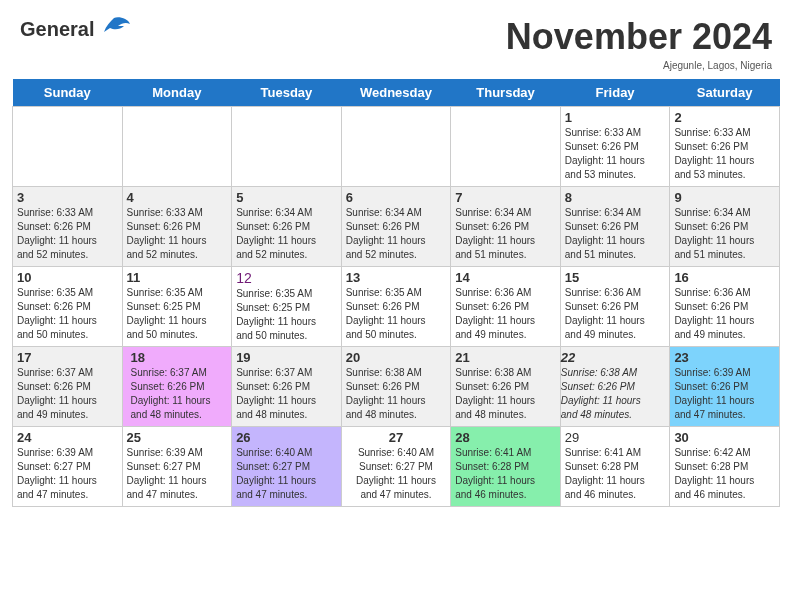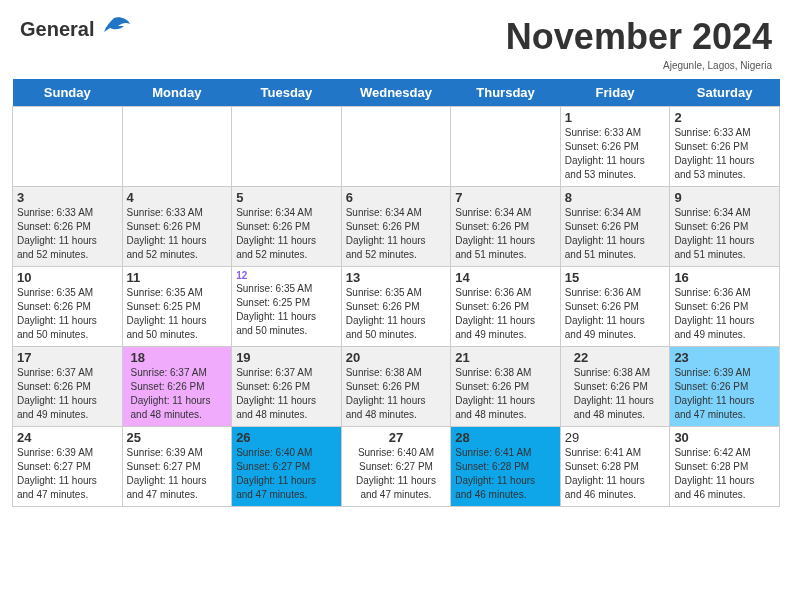--- a/index.html
+++ b/index.html
@@ -141,21 +141,21 @@
 and 50 minutes.</div>
         </td>
         <td style="background: rgb(255, 255, 255); height: 80px; vertical-align: top; padding: 3px 4px; border: 1px solid rgb(204, 204, 204); width: calc(14.2857%);">
           <div class="day-num" style="font-size: 13px; font-weight: bold; color: rgb(51, 51, 51);">11</div>
           <div class="day-info" style="font-size: 10px; color: rgb(51, 51, 51); line-height: 1.4; margin-top: 1px; white-space: pre-line;">Sunrise: 6:35 AM
 Sunset: 6:25 PM
 Daylight: 11 hours
 and 50 minutes.</div>
         </td>
         <td style="background: rgb(255, 255, 255); height: 80px; vertical-align: top; padding: 3px 4px; border: 1px solid rgb(204, 204, 204); width: calc(14.2857%);">
-          <div class="day-num" style="font-size: 10px; font-weight: bold; color: #8b5cf6;">12</div>
+          <div class="day-num" style="font-size: 14px; font-weight: normal; color: #701a75;">12</div>
           <div class="day-info" style="font-size: 10px; color: rgb(51, 51, 51); line-height: 1.4; margin-top: 1px; white-space: pre-line;">Sunrise: 6:35 AM
 Sunset: 6:25 PM
 Daylight: 11 hours
 and 50 minutes.</div>
         </td>
         <td style="background: rgb(255, 255, 255); height: 80px; vertical-align: top; padding: 3px 4px; border: 1px solid rgb(204, 204, 204); width: calc(14.2857%);">
           <div class="day-num" style="font-size: 13px; font-weight: bold; color: rgb(51, 51, 51);">13</div>
           <div class="day-info" style="font-size: 10px; color: rgb(51, 51, 51); line-height: 1.4; margin-top: 1px; white-space: pre-line;">Sunrise: 6:35 AM
 Sunset: 6:26 PM
 Daylight: 11 hours
@@ -212,21 +212,21 @@
 Daylight: 11 hours
 and 48 minutes.</div>
         </td>
         <td style="background: rgb(240, 240, 240); height: 80px; vertical-align: top; padding: 3px 4px; border: 1px solid rgb(204, 204, 204); width: calc(14.2857%);">
           <div class="day-num" style="font-size: 13px; font-weight: bold; color: rgb(51, 51, 51);">21</div>
           <div class="day-info" style="font-size: 10px; color: rgb(51, 51, 51); line-height: 1.4; margin-top: 1px; white-space: pre-line;">Sunrise: 6:38 AM
 Sunset: 6:26 PM
 Daylight: 11 hours
 and 48 minutes.</div>
         </td>
-        <td style="background: rgb(240, 240, 240); height: 80px; vertical-align: top; padding: 3px 13px; border: 1px solid rgb(204, 204, 204); width: calc(14.2857%);">
+        <td style="background: rgb(240, 240, 240); height: 80px; vertical-align: top; padding: 3px 0; border: 1px solid rgb(204, 204, 204); width: calc(14.2857%); font-style: italic;">
           <div class="day-num" style="font-size: 13px; font-weight: bold; color: rgb(51, 51, 51);">22</div>
           <div class="day-info" style="font-size: 10px; color: rgb(51, 51, 51); line-height: 1.4; margin-top: 1px; white-space: pre-line;">Sunrise: 6:38 AM
 Sunset: 6:26 PM
 Daylight: 11 hours
 and 48 minutes.</div>
         </td>
         <td style="background: #7dd3fc; height: 80px; vertical-align: top; padding: 3px 4px; border: 1px solid rgb(204, 204, 204); width: calc(14.2857%);">
           <div class="day-num" style="font-size: 13px; font-weight: bold; color: rgb(51, 51, 51);">23</div>
           <div class="day-info" style="font-size: 10px; color: rgb(51, 51, 51); line-height: 1.4; margin-top: 1px; white-space: pre-line;">Sunrise: 6:39 AM
 Sunset: 6:26 PM
@@ -242,35 +242,35 @@
 Daylight: 11 hours
 and 47 minutes.</div>
         </td>
         <td style="background: rgb(255, 255, 255); height: 80px; vertical-align: top; padding: 3px 4px; border: 1px solid rgb(204, 204, 204); width: calc(14.2857%);">
           <div class="day-num" style="font-size: 13px; font-weight: bold; color: rgb(51, 51, 51);">25</div>
           <div class="day-info" style="font-size: 10px; color: rgb(51, 51, 51); line-height: 1.4; margin-top: 1px; white-space: pre-line;">Sunrise: 6:39 AM
 Sunset: 6:27 PM
 Daylight: 11 hours
 and 47 minutes.</div>
         </td>
-        <td style="background: #0ea5e9; height: 80px; vertical-align: top; padding: 3px 4px; border: 1px solid rgb(204, 204, 204); width: calc(14.2857%);">
+        <td style="background: #c4b5fd; height: 80px; vertical-align: top; padding: 3px 4px; border: 1px solid rgb(204, 204, 204); width: calc(14.2857%);">
           <div class="day-num" style="font-size: 13px; font-weight: bold; color: rgb(51, 51, 51);">26</div>
           <div class="day-info" style="font-size: 10px; color: rgb(51, 51, 51); line-height: 1.4; margin-top: 1px; white-space: pre-line;">Sunrise: 6:40 AM
 Sunset: 6:27 PM
 Daylight: 11 hours
 and 47 minutes.</div>
         </td>
         <td style="background: rgb(255, 255, 255); height: 80px; vertical-align: top; padding: 3px 4px; border: 1px solid rgb(204, 204, 204); width: calc(14.2857%); text-align: center;">
           <div class="day-num" style="font-size: 13px; font-weight: bold; color: rgb(51, 51, 51);">27</div>
           <div class="day-info" style="font-size: 10px; color: rgb(51, 51, 51); line-height: 1.4; margin-top: 1px; white-space: pre-line;">Sunrise: 6:40 AM
 Sunset: 6:27 PM
 Daylight: 11 hours
 and 47 minutes.</div>
         </td>
-        <td style="background: #0ea5e9; height: 80px; vertical-align: top; padding: 3px 4px; border: 1px solid rgb(204, 204, 204); width: calc(14.2857%);">
+        <td style="background: #86efac; height: 80px; vertical-align: top; padding: 3px 4px; border: 1px solid rgb(204, 204, 204); width: calc(14.2857%);">
           <div class="day-num" style="font-size: 13px; font-weight: bold; color: rgb(51, 51, 51);">28</div>
           <div class="day-info" style="font-size: 10px; color: rgb(51, 51, 51); line-height: 1.4; margin-top: 1px; white-space: pre-line;">Sunrise: 6:41 AM
 Sunset: 6:28 PM
 Daylight: 11 hours
 and 46 minutes.</div>
         </td>
         <td style="background: rgb(255, 255, 255); height: 80px; vertical-align: top; padding: 3px 4px; border: 1px solid rgb(204, 204, 204); width: calc(14.2857%);">
           <div class="day-num" style="font-size: 13px; font-weight: normal; color: rgb(51, 51, 51);">29</div>
           <div class="day-info" style="font-size: 10px; color: rgb(51, 51, 51); line-height: 1.4; margin-top: 1px; white-space: pre-line;">Sunrise: 6:41 AM
 Sunset: 6:28 PM

